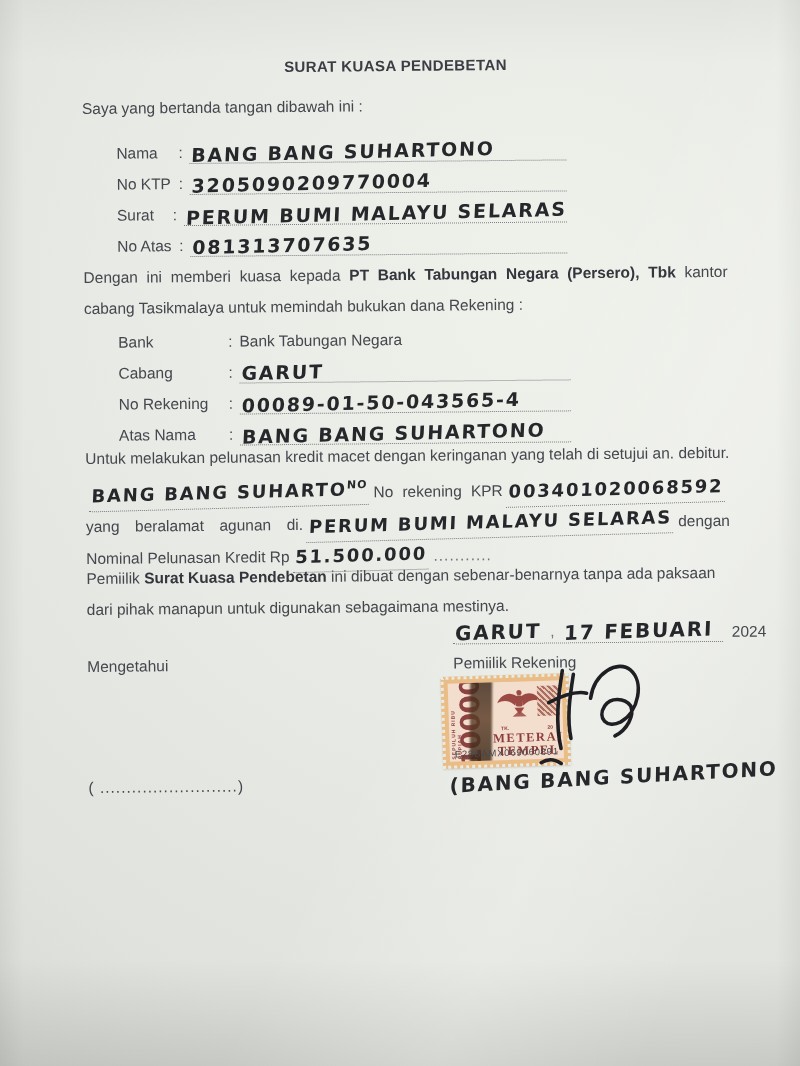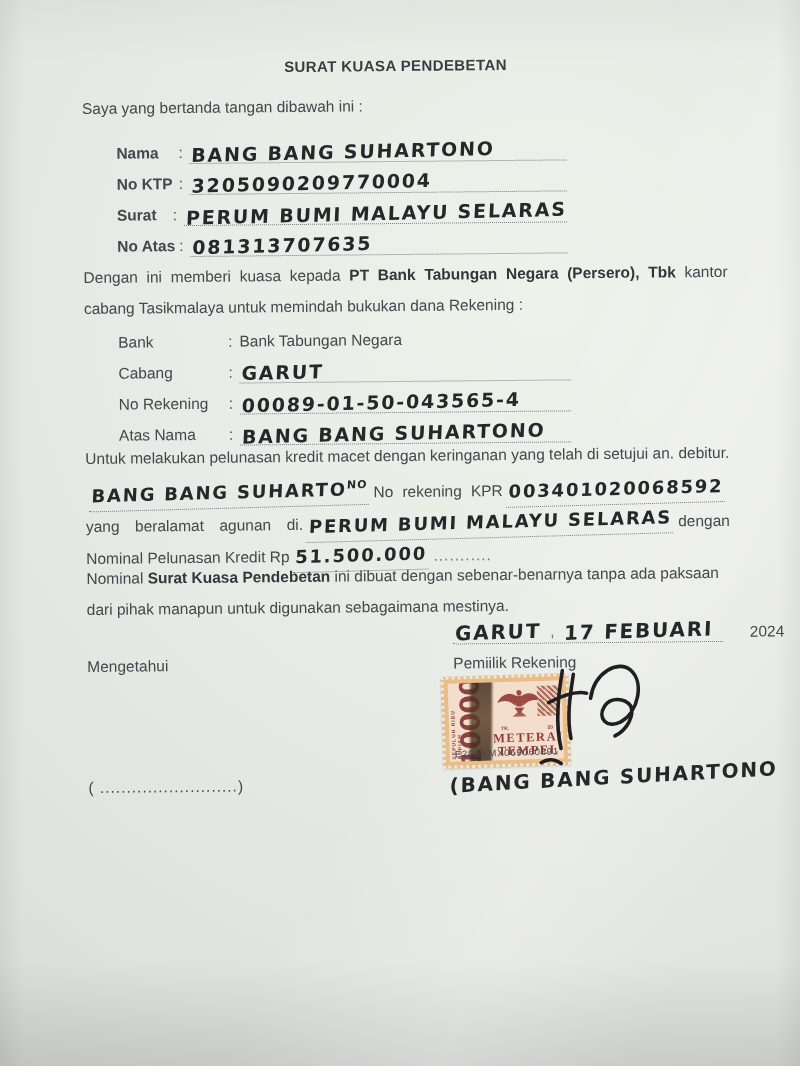--- a/index.html
+++ b/index.html
@@ -23,21 +23,21 @@
   .hw{font-family:"DejaVu Sans",sans-serif;font-weight:700;font-size:19px;
       letter-spacing:1.8px;color:#26272b;display:inline-block;white-space:nowrap;
       transform:rotate(-0.8deg) skewX(-4deg);}
   .hw sup{font-size:11px;letter-spacing:1px;}
 
   
   .id-block{position:absolute;top:131px;left:120px;width:450px;}
   .acct-block{position:absolute;top:320px;left:120px;width:452px;}
   .frow{display:flex;align-items:flex-end;height:31px;font-size:15.5px;}
   .frow .lbl{padding-bottom:2px;}
-  .id-block .lbl{width:62px;font-weight:bold;}
+  .id-block .lbl{width:62px;}
   .acct-block .lbl{width:110px;}
   .frow .sep{margin-right:7px;padding-bottom:2px;}
   .frow .fill{flex:1;border-bottom:1.6px dotted #7b7e82;height:100%;
               display:flex;align-items:flex-end;}
   .frow .fill .hw{margin:0 0 -1px 2px;}
   .frow .val-plain{padding-bottom:2px;}
 
   .para{position:absolute;left:86px;width:644px;font-size:15.5px;line-height:30px;}
   .just{text-align:justify;line-height:31px;}
   .b{font-weight:bold;color:#33363c;}
@@ -47,21 +47,21 @@
   .para .hw{font-size:18px;margin:0 4px;padding:0 2px;
             border-bottom:1.6px dotted #7b7e82;transform:rotate(-1deg) skewX(-4deg);}
   .dots{letter-spacing:1px;color:#6f7277;}
 
   .dateline{position:absolute;top:621px;left:452px;width:292px;display:flex;
             align-items:flex-end;font-size:15.5px;}
   .date-fill{border-bottom:1.6px dotted #7b7e82;display:flex;align-items:flex-end;
              gap:9px;padding:0 10px 1px 2px;}
   .date-fill .hw{font-size:20px;margin-bottom:-2px;transform:rotate(-1.2deg) skewX(-4deg);}
   .date-fill .comma{padding-bottom:1px;color:#6f7277;}
-  .year{margin-left:27px;padding-bottom:1px;}
+  .year{margin-left:9px;padding-bottom:1px;}
 
   .sig-title{position:absolute;top:655px;font-size:15.5px;}
   #sig-left-title{left:86px;}
   #sig-right-title{left:452px;}
 
   
   .stamp{position:absolute;left:440px;top:676px;width:128px;height:92px;
          background:#e9bd85;border:3px dotted #e8eae5;box-sizing:border-box;
          transform:rotate(-1.2deg);box-shadow:0 1px 2px rgba(0,0,0,.12);}
   .stamp-inner{position:absolute;inset:4px;background:#f3ddcd;overflow:hidden;}
@@ -159,21 +159,21 @@
       <span class="lbl">Atas Nama</span>
       <span class="sep">:</span>
       <span class="fill">
           <span class="hw">BANG BANG SUHARTONO</span>
         </span>
     </div>
   </div>
 
   <div class="para just" id="settle-para"><span>Untuk melakukan pelunasan kredit macet dengan keringanan yang telah di setujui an. debitur.</span><span class="hw"><span>BANG BANG SUHARTO</span><sup>NO</sup></span><span>No rekening KPR</span><span class="hw">003401020068592</span><span>yang beralamat agunan di.</span><span class="hw">PERUM BUMI MALAYU SELARAS</span><span>dengan Nominal Pelunasan Kredit Rp</span><span class="hw">51.500.000</span><span class="dots">...........</span></div>
 
-  <div class="para" id="closing-para"><span>Nominal </span><span class="b">Surat Kuasa Pendebetan</span><span> ini dibuat dengan sebenar-benarnya tanpa ada paksaan dari pihak manapun untuk digunakan sebagaimana mestinya.</span></div>
+  <div class="para" id="closing-para"><span>Pemiilik </span><span class="b">Surat Kuasa Pendebetan</span><span> ini dibuat dengan sebenar-benarnya tanpa ada paksaan dari pihak manapun untuk digunakan sebagaimana mestinya.</span></div>
 
   <div class="dateline">
     <span class="date-fill">
       <span class="hw">GARUT</span>
       <span class="comma">,</span>
       <span class="hw">17 FEBUARI</span>
     </span>
     <span class="year">2024</span>
   </div>
 

